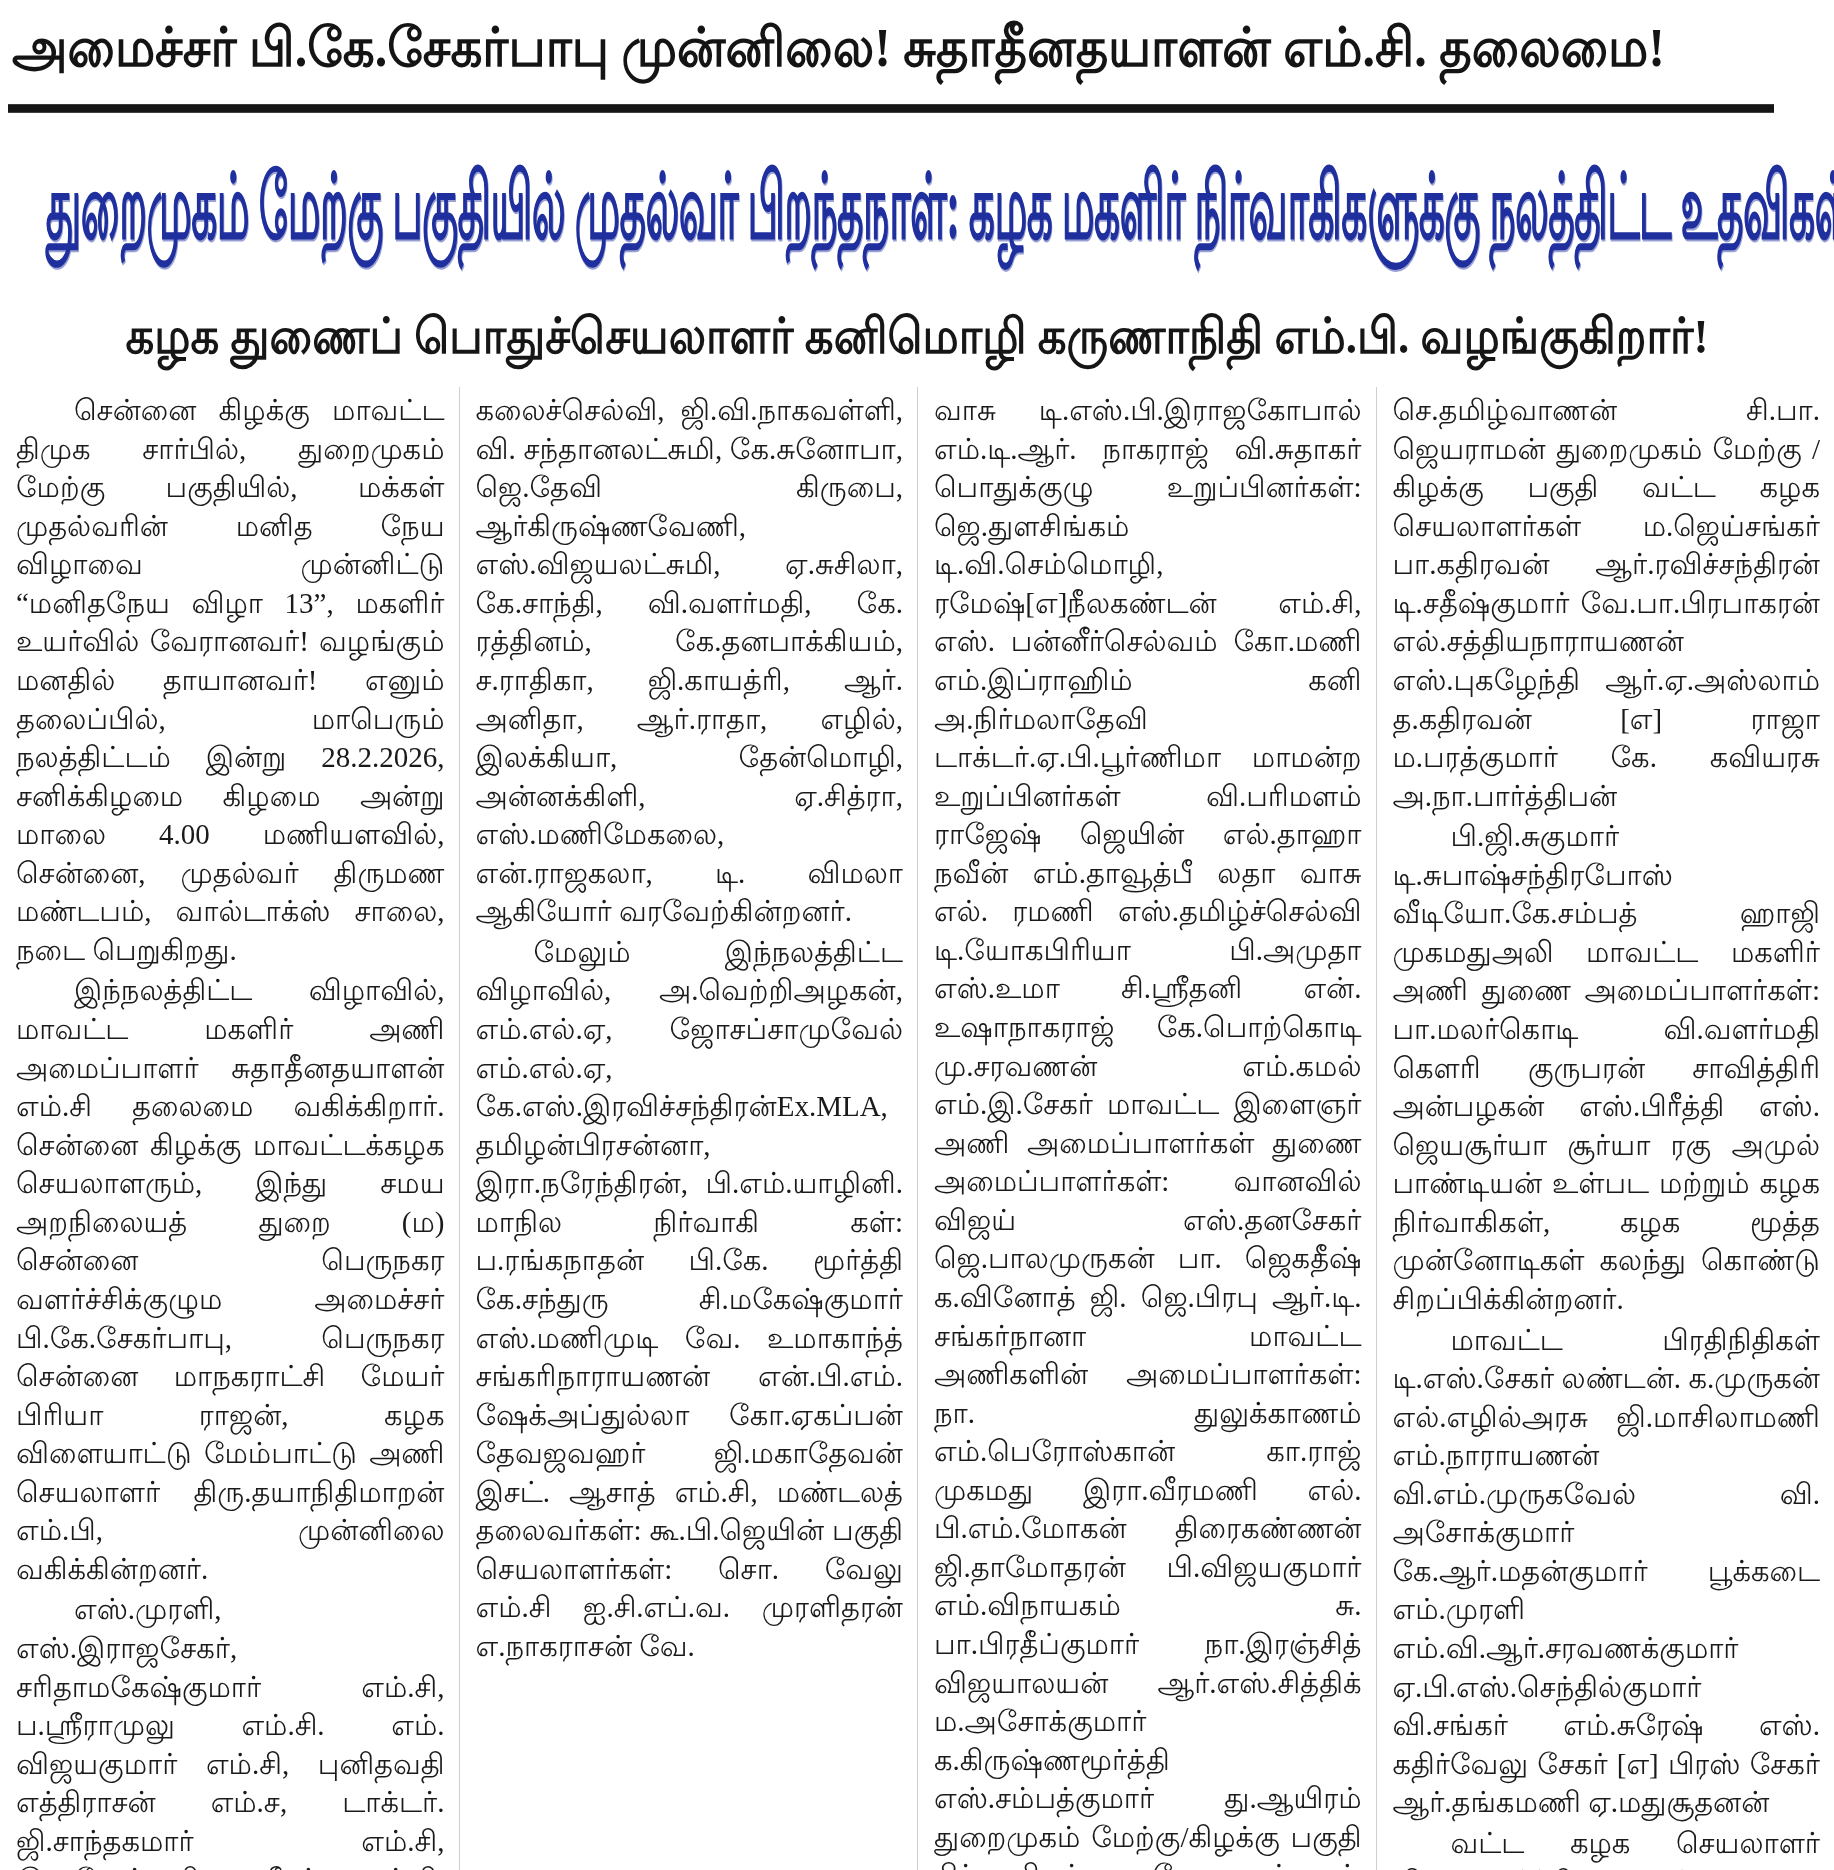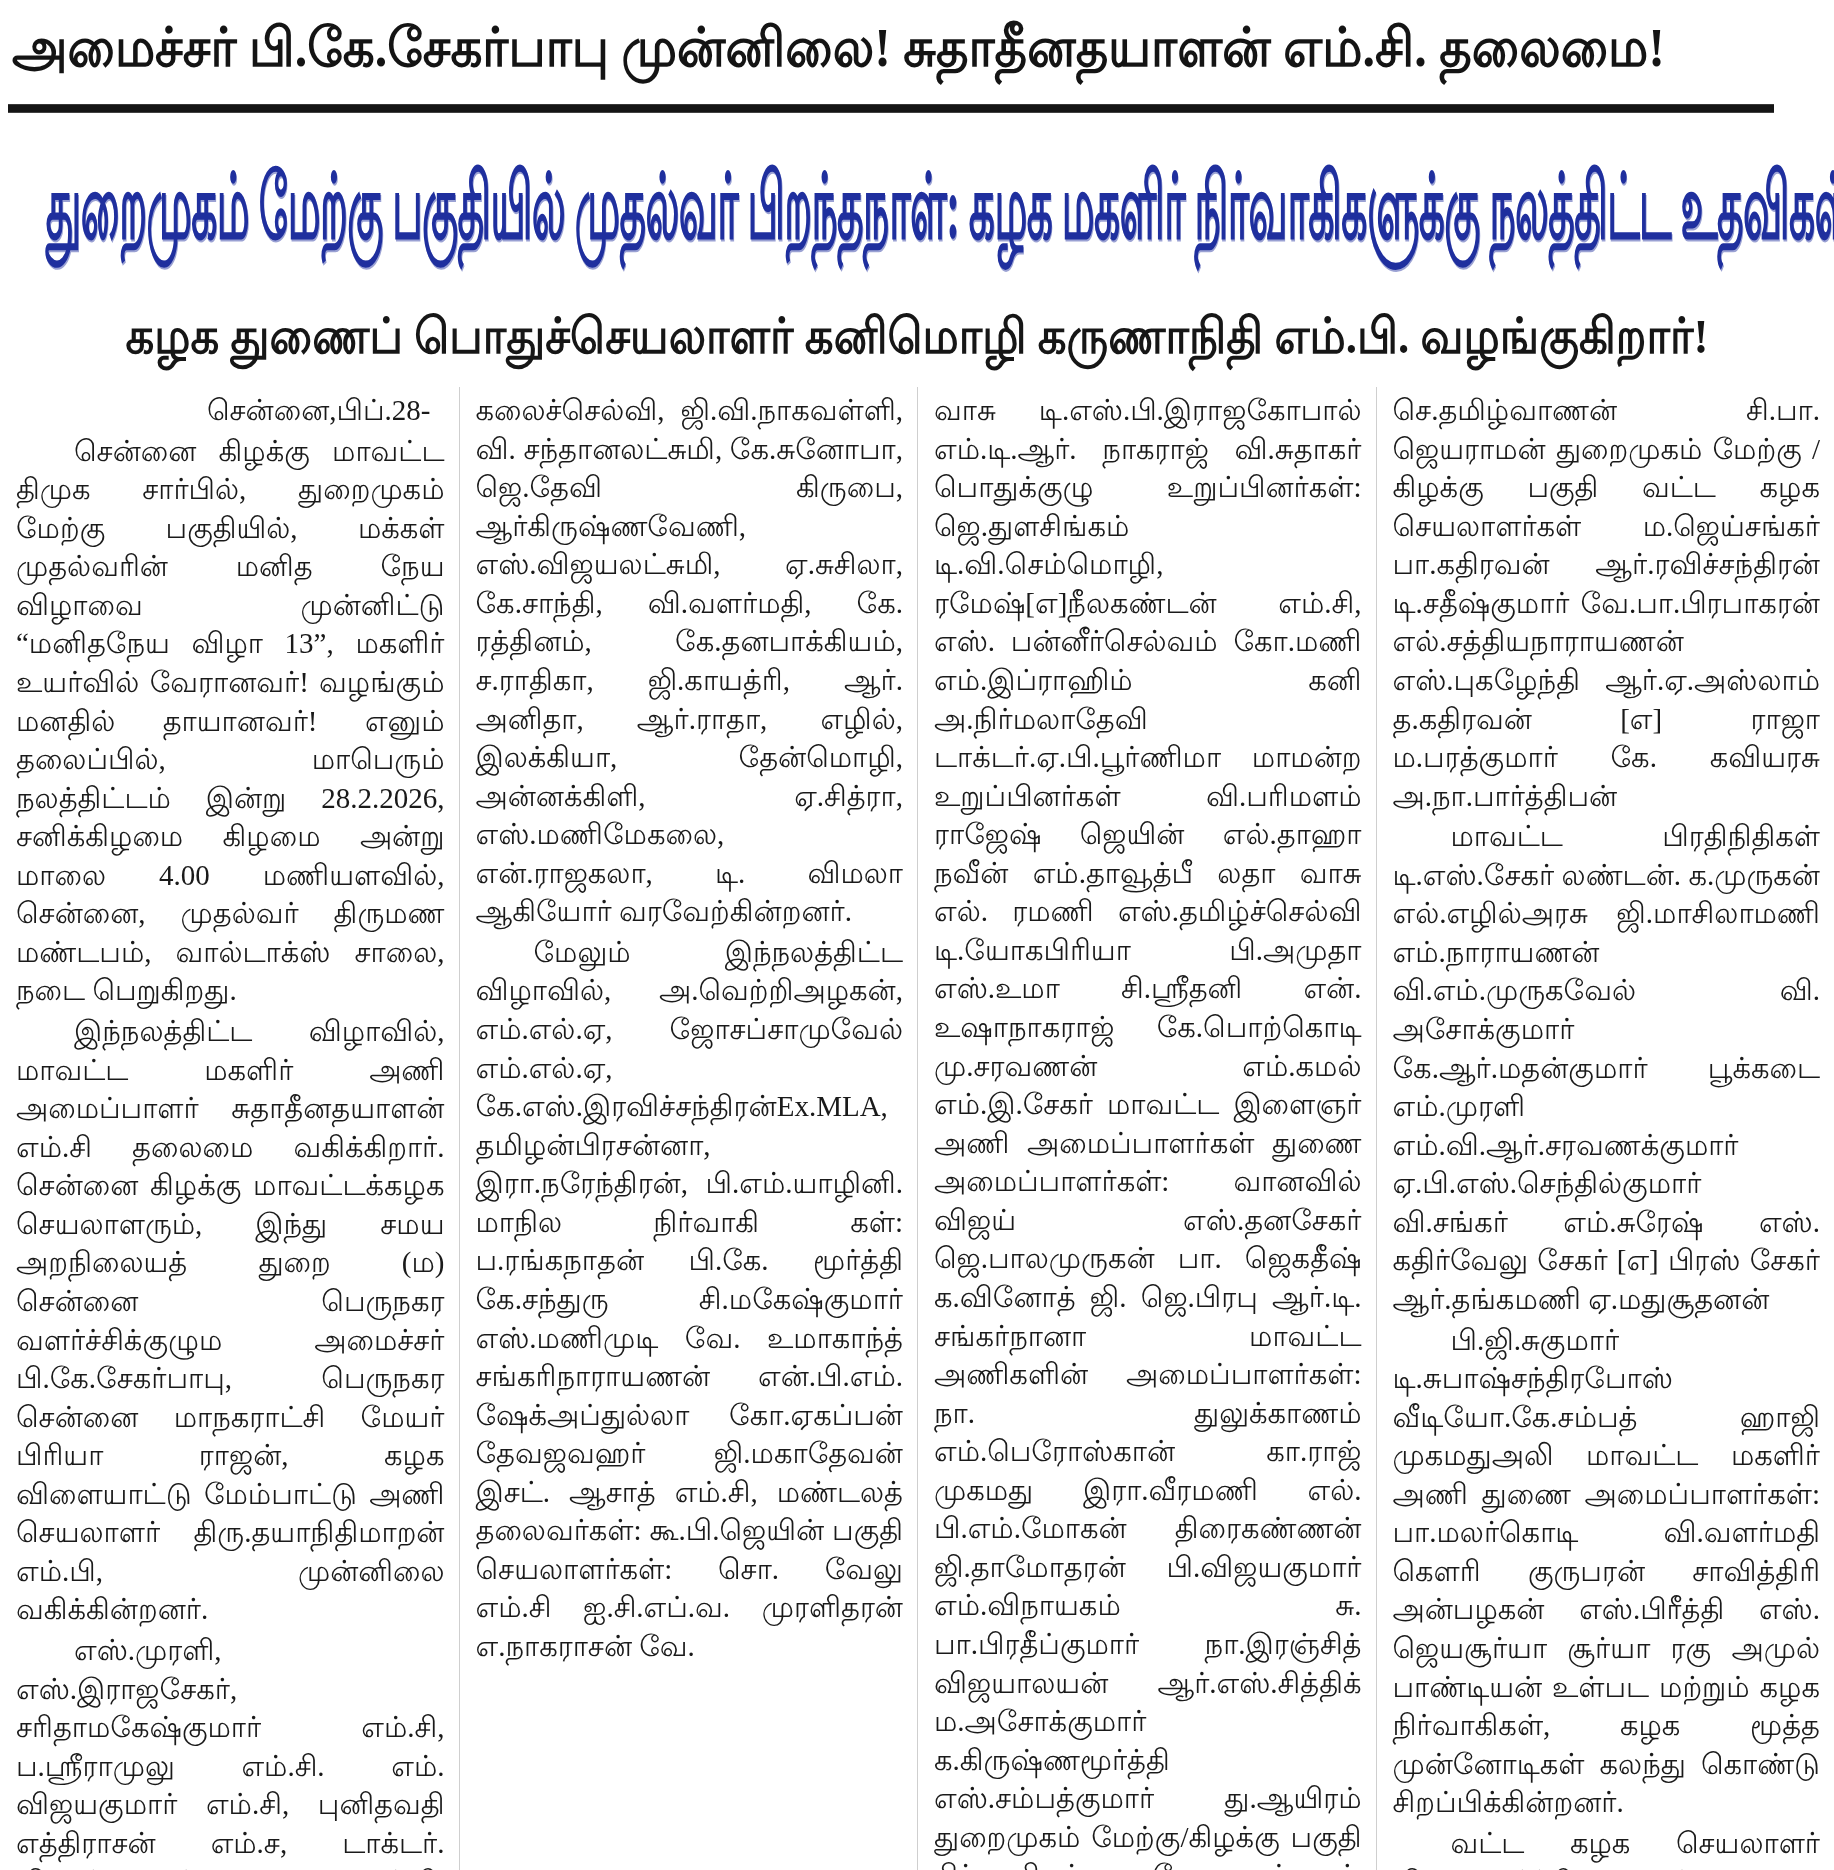--- a/index.html
+++ b/index.html
@@ -87,36 +87,35 @@
 
   <div class="main-headline-wrap">
     <div class="main-headline" style="transform-origin: left center; transform: scale(0.639074, 1.42);">துறைமுகம் மேற்கு பகுதியில் முதல்வர் பிறந்தநாள்: கழக மகளிர் நிர்வாகிகளுக்கு நலத்திட்ட உதவிகள்!</div>
   </div>
 
   <div class="sub-headline" style="transform-origin: left center; transform: scale(1, 1.1);">கழக துணைப் பொதுச்செயலாளர் கனிமொழி கருணாநிதி எம்.பி. வழங்குகிறார்!</div>
 
   <div class="columns">
 
     <div class="col">
-      <p class="dateline">சென்னை,பிப்.28-</p>
       <p class="indent">சென்னை கிழக்கு மாவட்ட திமுக சார்பில், துறைமுகம் மேற்கு பகுதியில், மக்கள் முதல்வரின் மனித நேய விழாவை முன்னிட்டு “மனிதநேய விழா 13”, மகளிர் உயர்வில் வேரானவர்! வழங்கும் மனதில் தாயானவர்! எனும் தலைப்பில், மாபெரும் நலத்திட்டம் இன்று 28.2.2026, சனிக்கிழமை கிழமை அன்று மாலை 4.00 மணியளவில், சென்னை, முதல்வர் திருமண மண்டபம், வால்டாக்ஸ் சாலை, நடை பெறுகிறது.</p>
       <p class="indent">இந்நலத்திட்ட விழாவில், மாவட்ட மகளிர் அணி அமைப்பாளர் சுதாதீனதயாளன் எம்.சி தலைமை வகிக்கிறார். சென்னை கிழக்கு மாவட்டக்கழக செயலாளரும், இந்து சமய அறநிலையத் துறை (ம) சென்னை பெருநகர வளர்ச்சிக்குழும அமைச்சர் பி.கே.சேகர்பாபு, பெருநகர சென்னை மாநகராட்சி மேயர் பிரியா ராஜன், கழக விளையாட்டு மேம்பாட்டு அணி செயலாளர் திரு.தயாநிதிமாறன் எம்.பி, முன்னிலை வகிக்கின்றனர்.</p>
       <p class="indent">எஸ்.முரளி, எஸ்.இராஜசேகர், சரிதாமகேஷ்குமார் எம்.சி, ப.ஸ்ரீராமுலு எம்.சி. எம். விஜயகுமார் எம்.சி, புனிதவதி எத்திராசன் எம்.ச, டாக்டர். ஜி.சாந்தகமார் எம்.சி, இராஜேஸ்வரி ஸ்ரீதர் எம்.சி, சாவித்திரிவீரராகவன் எம்.சி, ஆர்.</p>
     </div>
 
     <div class="col">
       <p>கலைச்செல்வி, ஜி.வி.நாகவள்ளி, வி. சந்தானலட்சுமி, கே.சுனோபா, ஜெ.தேவி கிருபை, ஆர்கிருஷ்ணவேணி, எஸ்.விஜயலட்சுமி, ஏ.சுசிலா, கே.சாந்தி, வி.வளர்மதி, கே. ரத்தினம், கே.தனபாக்கியம், ச.ராதிகா, ஜி.காயத்ரி, ஆர். அனிதா, ஆர்.ராதா, எழில், இலக்கியா, தேன்மொழி, அன்னக்கிளி, ஏ.சித்ரா, எஸ்.மணிமேகலை, என்.ராஜகலா, டி. விமலா ஆகியோர் வரவேற்கின்றனர்.</p>
       <p class="indent">மேலும் இந்நலத்திட்ட விழாவில், அ.வெற்றிஅழகன், எம்.எல்.ஏ, ஜோசப்சாமுவேல் எம்.எல்.ஏ, கே.எஸ்.இரவிச்சந்திரன்Ex.MLA, தமிழன்பிரசன்னா, இரா.நரேந்திரன், பி.எம்.யாழினி. மாநில நிர்வாகி கள்: ப.ரங்கநாதன் பி.கே. மூர்த்தி கே.சந்துரு சி.மகேஷ்குமார் எஸ்.மணிமுடி வே. உமாகாந்த் சங்கரிநாராயணன் என்.பி.எம். ஷேக்அப்துல்லா கோ.ஏகப்பன் தேவஜவஹர் ஜி.மகாதேவன் இசட். ஆசாத் எம்.சி, மண்டலத் தலைவர்கள்: கூ.பி.ஜெயின் பகுதி செயலாளர்கள்: சொ. வேலு எம்.சி ஐ.சி.எப்.வ. முரளிதரன் எ.நாகராசன் வே.</p>
     </div>
 
     <div class="col">
       <p>வாசு டி.எஸ்.பி.இராஜகோபால் எம்.டி.ஆர். நாகராஜ் வி.சுதாகர் பொதுக்குழு உறுப்பினர்கள்: ஜெ.துளசிங்கம் டி.வி.செம்மொழி, ரமேஷ்[எ]நீலகண்டன் எம்.சி, எஸ். பன்னீர்செல்வம் கோ.மணி எம்.இப்ராஹிம் கனி அ.நிர்மலாதேவி டாக்டர்.ஏ.பி.பூர்ணிமா மாமன்ற உறுப்பினர்கள் வி.பரிமளம் ராஜேஷ் ஜெயின் எல்.தாஹா நவீன் எம்.தாவூத்பீ லதா வாசு எல். ரமணி எஸ்.தமிழ்ச்செல்வி டி.யோகபிரியா பி.அமுதா எஸ்.உமா சி.ஸ்ரீதனி என். உஷாநாகராஜ் கே.பொற்கொடி மு.சரவணன் எம்.கமல் எம்.இ.சேகர் மாவட்ட இளைஞர் அணி அமைப்பாளர்கள் துணை அமைப்பாளர்கள்: வானவில் விஜய் எஸ்.தனசேகர் ஜெ.பாலமுருகன் பா. ஜெகதீஷ் க.வினோத் ஜி. ஜெ.பிரபு ஆர்.டி. சங்கர்நானா மாவட்ட அணிகளின் அமைப்பாளர்கள்: நா. துலுக்காணம் எம்.பெரோஸ்கான் கா.ராஜ் முகமது இரா.வீரமணி எல். பி.எம்.மோகன் திரைகண்ணன் ஜி.தாமோதரன் பி.விஜயகுமார் எம்.விநாயகம் சு. பா.பிரதீப்குமார் நா.இரஞ்சித் விஜயாலயன் ஆர்.எஸ்.சித்திக் ம.அசோக்குமார் க.கிருஷ்ணமூர்த்தி எஸ்.சம்பத்குமார் து.ஆயிரம் துறைமுகம் மேற்கு/கிழக்கு பகுதி நிர்வாகிகள்: மே.ஜனார்தனன் கே. ஆர்அபரஞ்சி மா.முத்துகுமார் ந.சுந்தரம் எஸ்.சந்தியாகு</p>
     </div>
 
     <div class="col">
       <p>செ.தமிழ்வாணன் சி.பா. ஜெயராமன் துறைமுகம் மேற்கு / கிழக்கு பகுதி வட்ட கழக செயலாளர்கள் ம.ஜெய்சங்கர் பா.கதிரவன் ஆர்.ரவிச்சந்திரன் டி.சதீஷ்குமார் வே.பா.பிரபாகரன் எல்.சத்தியநாராயணன் எஸ்.புகழேந்தி ஆர்.ஏ.அஸ்லாம் த.கதிரவன் [எ] ராஜா ம.பரத்குமார் கே. கவியரசு அ.நா.பார்த்திபன்</p>
+      <p class="indent">பி.ஜி.சுகுமார் டி.சுபாஷ்சந்திரபோஸ் வீடியோ.கே.சம்பத் ஹாஜி முகமதுஅலி மாவட்ட மகளிர் அணி துணை அமைப்பாளர்கள்: பா.மலர்கொடி வி.வளர்மதி கௌரி குருபரன் சாவித்திரி அன்பழகன் எஸ்.பிரீத்தி எஸ். ஜெயசூர்யா சூர்யா ரகு அமுல் பாண்டியன் உள்பட மற்றும் கழக நிர்வாகிகள், கழக மூத்த முன்னோடிகள் கலந்து கொண்டு சிறப்பிக்கின்றனர்.</p>
       <p class="indent">மாவட்ட பிரதிநிதிகள் டி.எஸ்.சேகர் லண்டன். க.முருகன் எல்.எழில்அரசு ஜி.மாசிலாமணி எம்.நாராயணன் வி.எம்.முருகவேல் வி. அசோக்குமார் கே.ஆர்.மதன்குமார் பூக்கடை எம்.முரளி எம்.வி.ஆர்.சரவணக்குமார் ஏ.பி.எஸ்.செந்தில்குமார் வி.சங்கர் எம்.சுரேஷ் எஸ். கதிர்வேலு சேகர் [எ] பிரஸ் சேகர் ஆர்.தங்கமணி ஏ.மதுசூதனன்</p>
-      <p class="indent">பி.ஜி.சுகுமார் டி.சுபாஷ்சந்திரபோஸ் வீடியோ.கே.சம்பத் ஹாஜி முகமதுஅலி மாவட்ட மகளிர் அணி துணை அமைப்பாளர்கள்: பா.மலர்கொடி வி.வளர்மதி கௌரி குருபரன் சாவித்திரி அன்பழகன் எஸ்.பிரீத்தி எஸ். ஜெயசூர்யா சூர்யா ரகு அமுல் பாண்டியன் உள்பட மற்றும் கழக நிர்வாகிகள், கழக மூத்த முன்னோடிகள் கலந்து கொண்டு சிறப்பிக்கின்றனர்.</p>
       <p class="indent">வட்ட கழக செயலாளர் ஜி.ராமமூர்த்தி, பா.அண்ணாதுரை நன்றி கூறுகிறார்கள்.</p>
     </div>
 
   </div>
 </div>
 
 </body></html>

